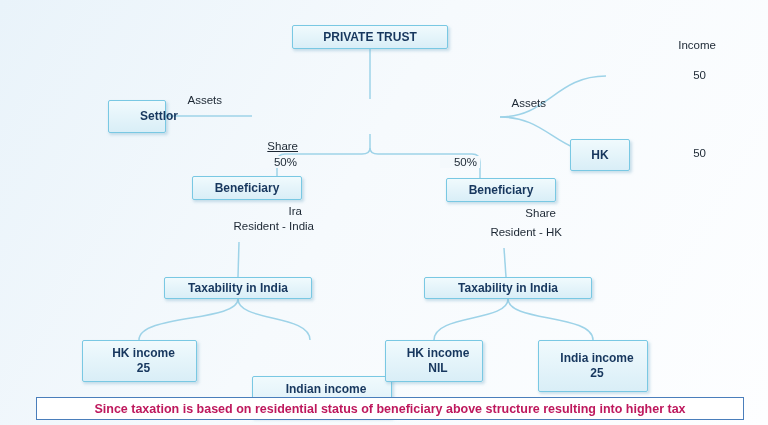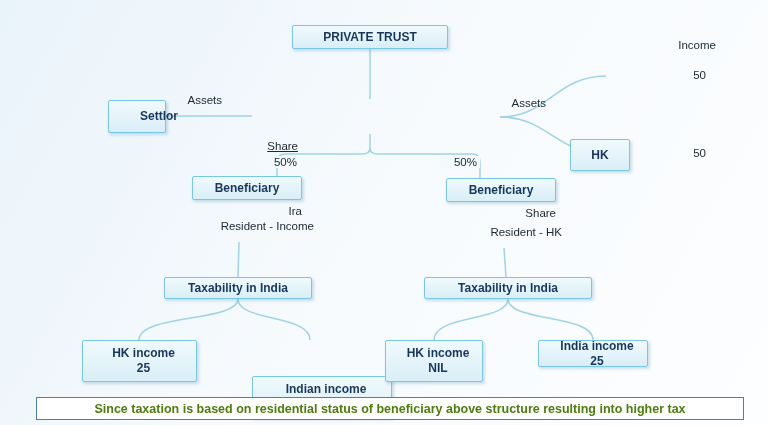--- a/index.html
+++ b/index.html
@@ -27,21 +27,21 @@
   .node.twoline{flex-direction:column;padding-left:8px;}
   .lbl{
     position:absolute;color:#1c2733;font-size:11.5px;
     text-align:right;white-space:nowrap;
   }
   .lbl.masked{background:#f4f9fc;padding:0 3px;}
   .footer{
     position:absolute;left:36px;top:397px;width:708px;height:23px;
     background:#ffffff;border:1px solid #4a7ebb;
     display:flex;align-items:center;justify-content:center;
-    color:#4d7c0f;font-weight:bold;font-size:12.5px;
+    color:#be185d;font-weight:bold;font-size:12.5px;
     box-sizing:border-box;
   }
 </style>
 </head>
 <body>
 
 <div class="canvas">
 
   <svg class="connectors" viewBox="0 0 768 425" fill="none" stroke="#9ed3e8" stroke-width="1.5">
 
@@ -87,21 +87,21 @@
   <div class="lbl" style="left:258px;top:140px;width:40px;text-decoration:underline;">Share</div>
 
   <div class="lbl masked" style="left:260px;top:156px;width:34px;">50%</div>
 
   <div class="lbl masked" style="left:440px;top:156px;width:34px;">50%</div>
 
   <div class="node" style="left:192px;top:176px;width:110px;height:24px;">Beneficiary</div>
 
   <div class="lbl" style="left:192px;top:205px;width:110px;">Ira</div>
 
-  <div class="lbl" style="left:180px;top:220px;width:134px;">Resident - Income</div>
+  <div class="lbl" style="left:180px;top:220px;width:134px;">Resident - India</div>
 
   <div class="node" style="left:446px;top:178px;width:110px;height:24px;">Beneficiary</div>
 
   <div class="lbl" style="left:446px;top:207px;width:110px;">Share</div>
 
   <div class="lbl" style="left:440px;top:226px;width:122px;">Resident - HK</div>
 
   <div class="node" style="left:164px;top:277px;width:148px;height:22px;">Taxability in India</div>
 
   <div class="node" style="left:424px;top:277px;width:168px;height:22px;">Taxability in India</div>
@@ -114,20 +114,20 @@
   <div class="node twoline" style="left:252px;top:340px;width:140px;height:42px;margin-top:36px;">
     <span>Indian income</span>
     <span>25</span>
   </div>
 
   <div class="node twoline" style="left:385px;top:340px;width:98px;height:42px;">
     <span>HK income</span>
     <span>NIL</span>
   </div>
 
-  <div class="node twoline" style="left:538px;top:340px;width:110px;height:27px;">
+  <div class="node twoline" style="left:538px;top:340px;width:110px;height:52px;">
     <span>India income</span>
     <span>25</span>
   </div>
 
   <div class="footer">Since taxation is based on residential status of beneficiary above structure resulting into higher tax</div>
 
 </div>
 
 </body></html>

